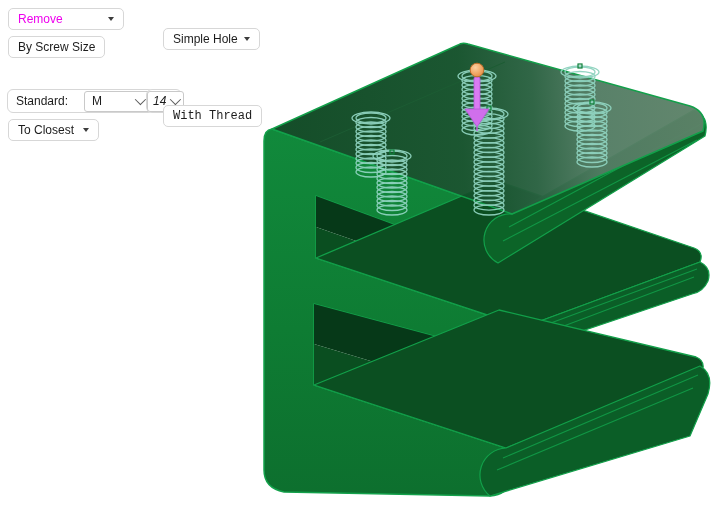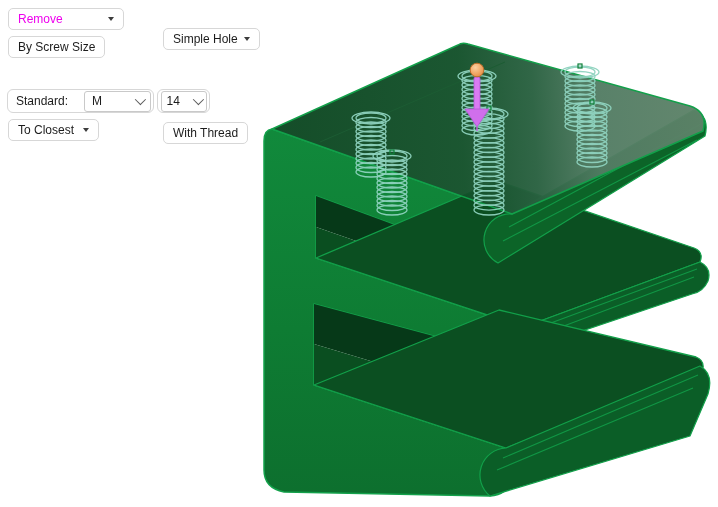--- a/index.html
+++ b/index.html
@@ -169,30 +169,30 @@
     </div>
 
     <div class="pill" style="left:7px;top:89px;width:147px;">
       <span class="plabel">Standard:</span>
       <div class="combo" style="width:67px;margin-left:auto;margin-right:2px;">
         <span>M</span>
         <span class="chev"></span>
       </div>
     </div>
 
-    <div class="pill" style="left:157px;top:89px;width:53px;">
+    <div class="pill" style="left:146px;top:89px;width:36px;font-style:italic;">
       <div class="combo" style="width:46px;margin:0 auto;padding:0 5px;">
         <span>14</span>
         <span class="chev" style="margin-left:4px;"></span>
       </div>
     </div>
 
     <div class="btn" style="left:8px;top:119px;">
       <span class="lbl">To Closest</span>
       <span class="caret"></span>
     </div>
 
-    <div class="btn" style="left:163px;top:122px;">
+    <div class="btn" style="left:163px;top:105px;font-family:Liberation Mono, monospace;">
       <span class="lbl">With Thread</span>
     </div>
 
   </div>
 </div>
 
 </body></html>

